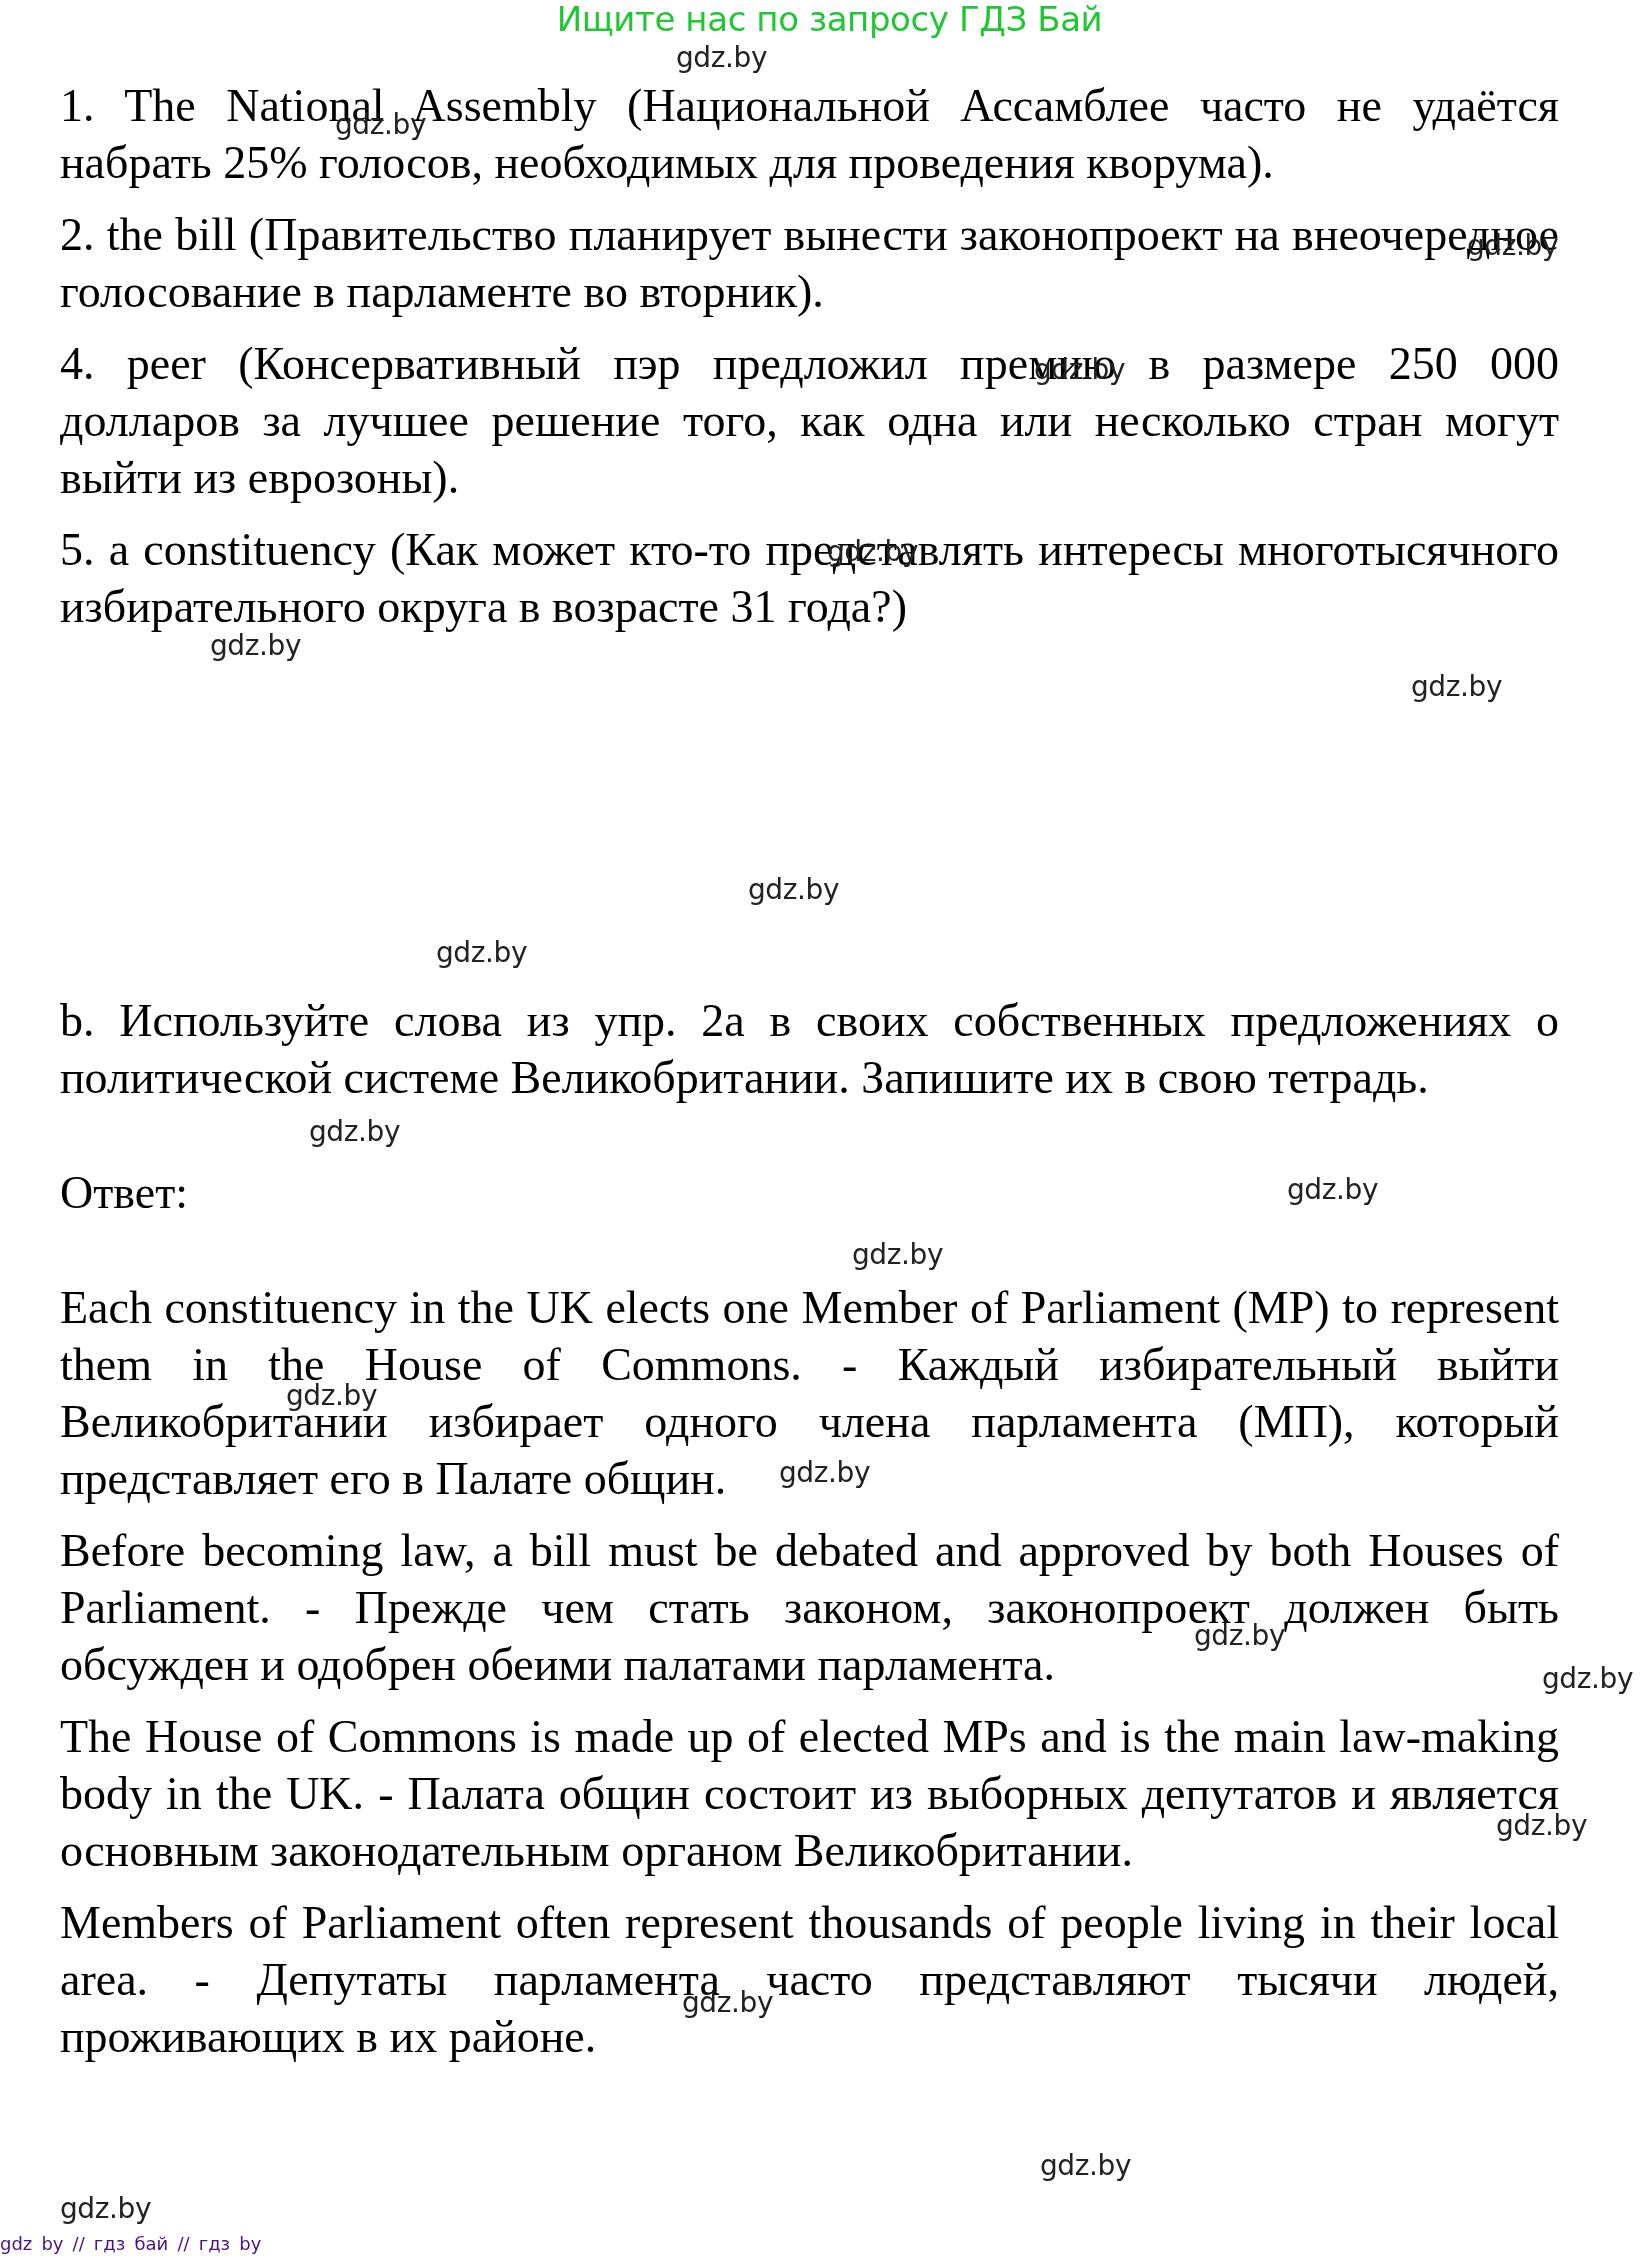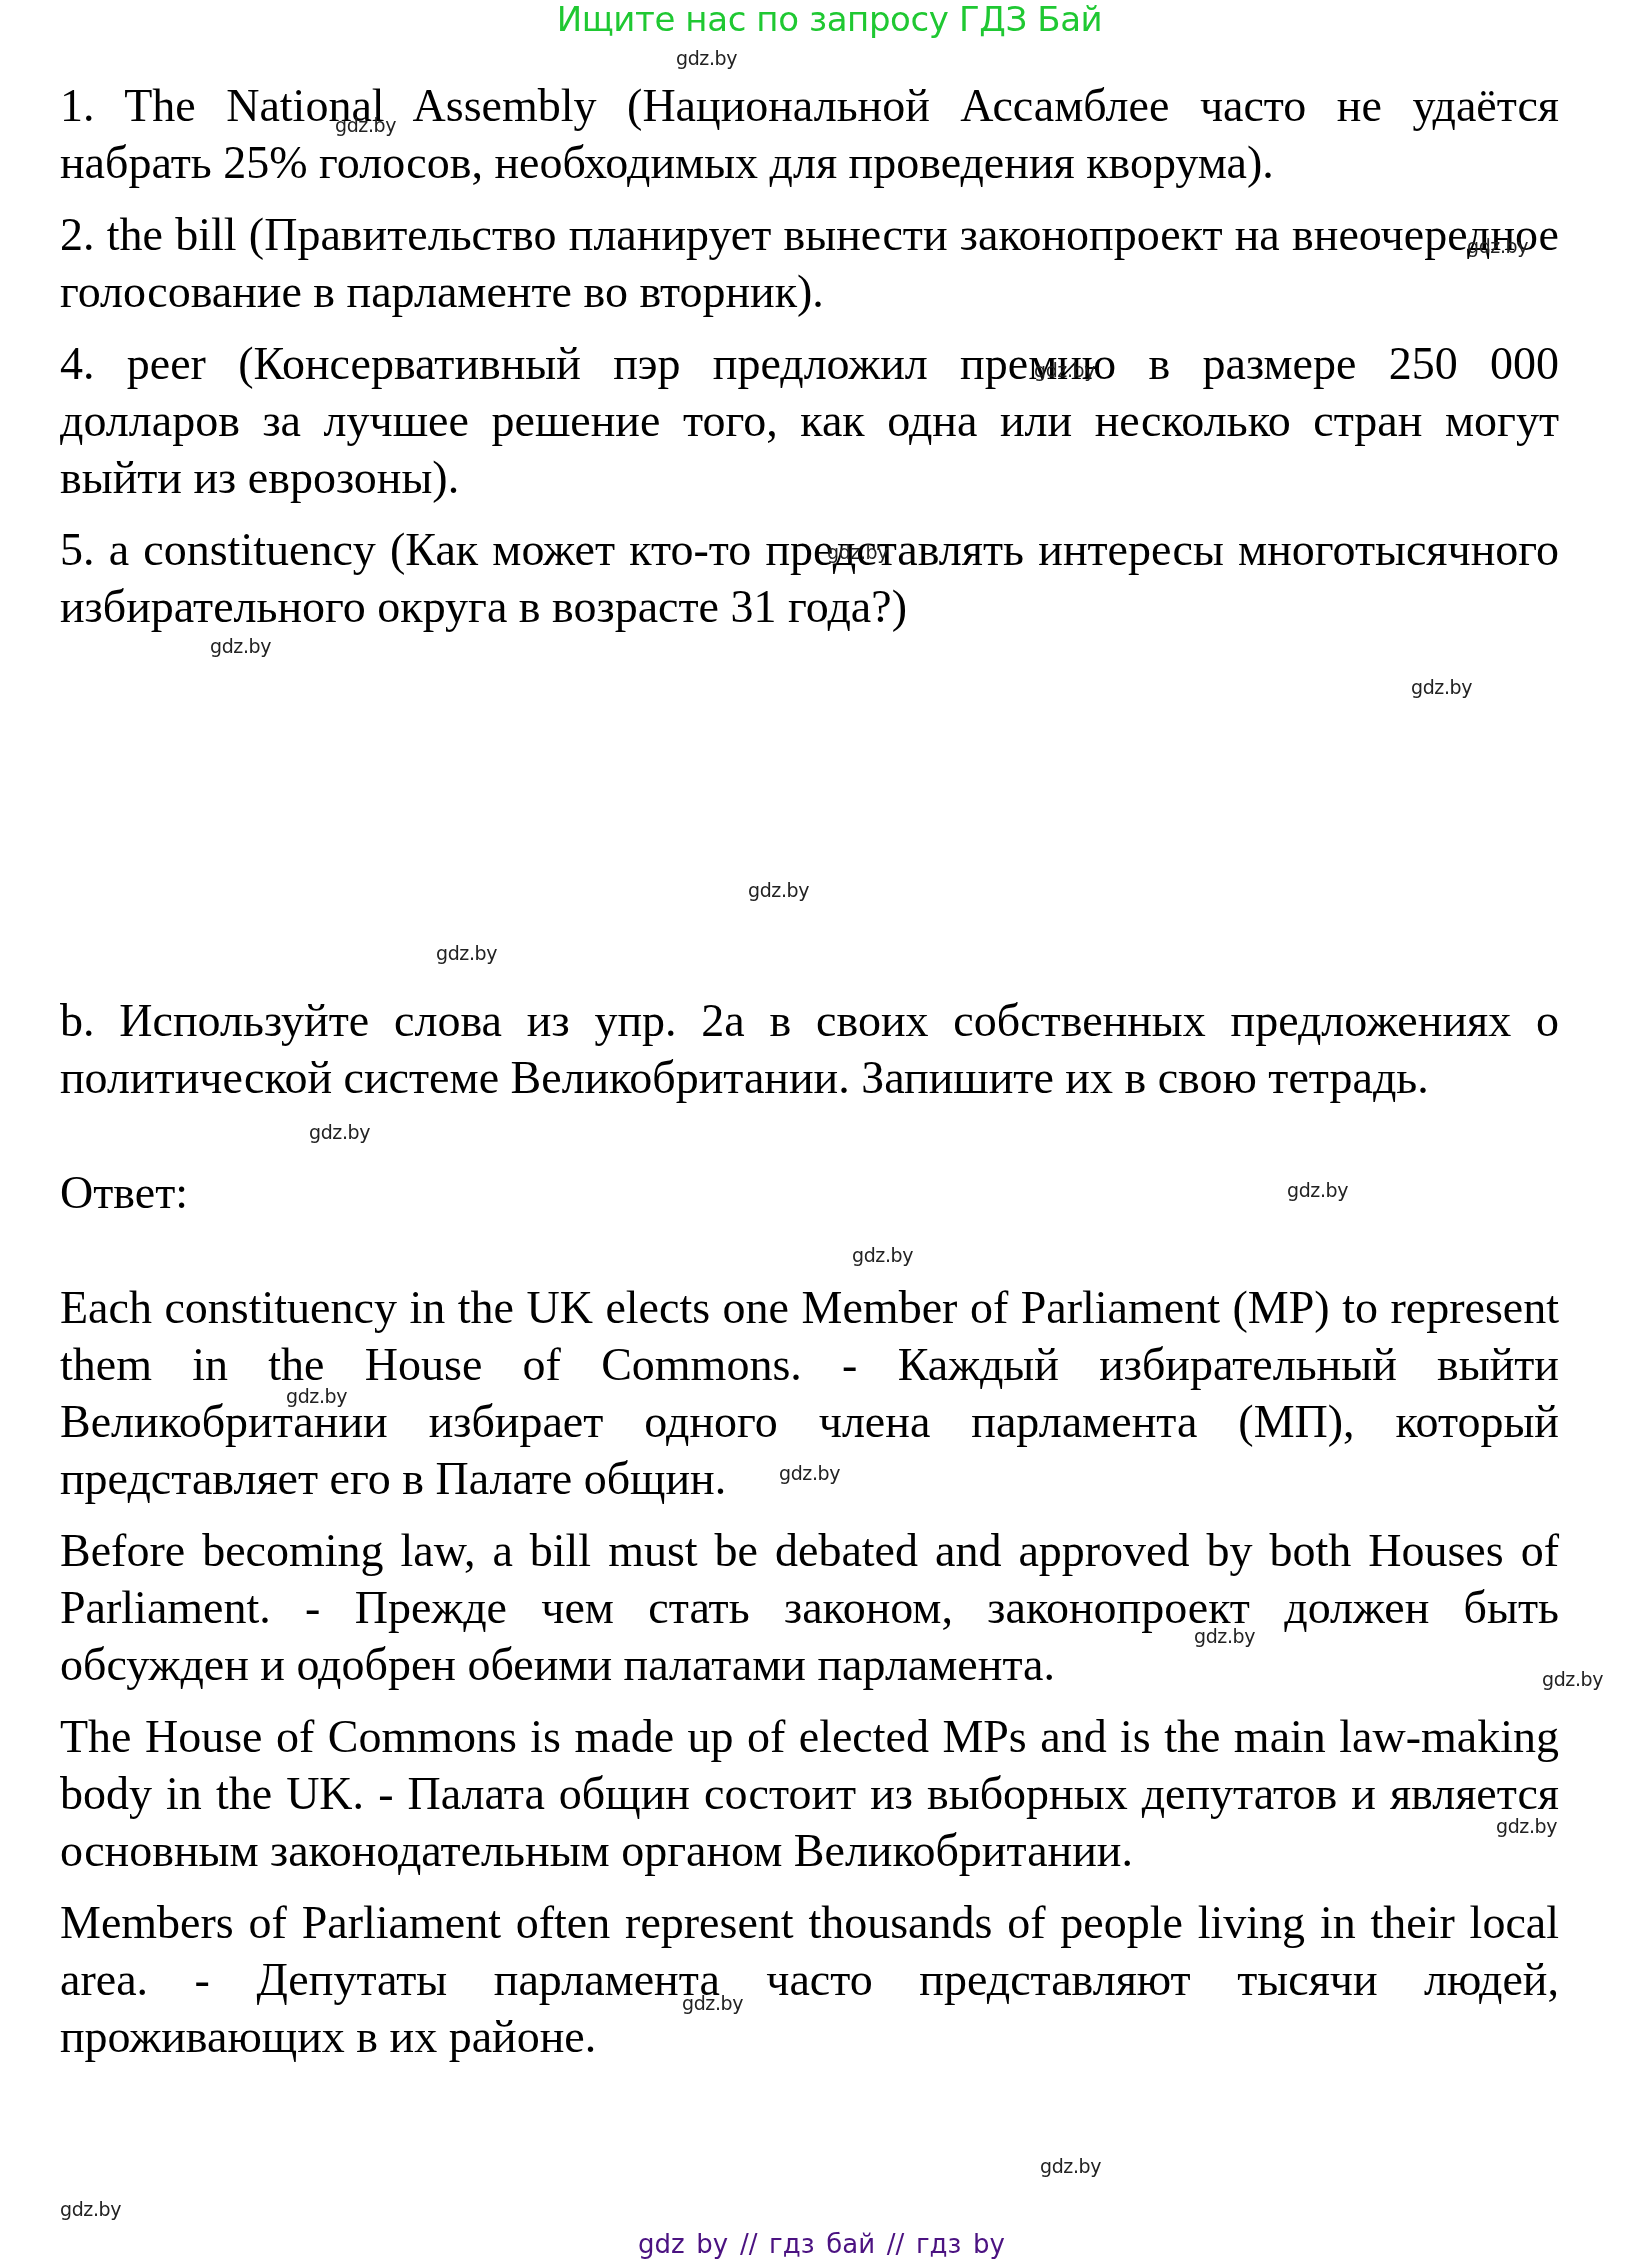--- a/index.html
+++ b/index.html
@@ -3,36 +3,36 @@
 <meta charset="utf-8">
 <style>
   html, body { margin: 0; padding: 0; background: #ffffff; }
   body { width: 1643px; height: 2261px; position: relative; overflow: hidden; }
   .header {
     position: absolute; left: 0; top: 1.7px; width: 1643px; text-align: center;
     font-family: "DejaVu Sans", sans-serif; font-size: 34px; color: #1fc832;
     line-height: 34px; letter-spacing: -0.4px; padding-left: 8px;
   }
   .footer {
-    position: absolute; left: 0; top: 2227px; width: 1643px; text-align: center;
-    font-family: "DejaVu Sans", sans-serif; font-size: 26px; color: #4b1281;
+    position: absolute; left: 0; top: 2227px; width: 1643px; 
+    font-family: "DejaVu Sans", sans-serif; font-size: 18px; color: #4b1281;
     line-height: 34px; word-spacing: 3.4px;
   }
   .doc {
     position: absolute; left: 45px; width: 1529px;
     font-family: "Liberation Serif", serif; font-size: 46px; color: #000;
     line-height: 57px; text-align: justify; text-align-last: left;
   }
   .doc p { margin: 15px; }
   #tasks { top: 62px; }
   #instruction { top: 977px; }
   #answer-label { top: 1149px; }
   #answers { top: 1264px; }
   .wm {
-    position: absolute; font-family: "DejaVu Sans", sans-serif; font-size: 19px;
+    position: absolute; font-family: "DejaVu Sans", sans-serif; font-size: 28px;
     color: #222; line-height: 26px; letter-spacing: -0.4px;
   }
 </style>
 </head>
 <body>
 
 <div class="header">Ищите нас по запросу ГДЗ Бай</div>
 
 <div class="doc" id="tasks">
   <p>1. The National Assembly (Национальной Ассамблее часто не удаётся набрать 25% голосов, необходимых для проведения кворума).</p>

